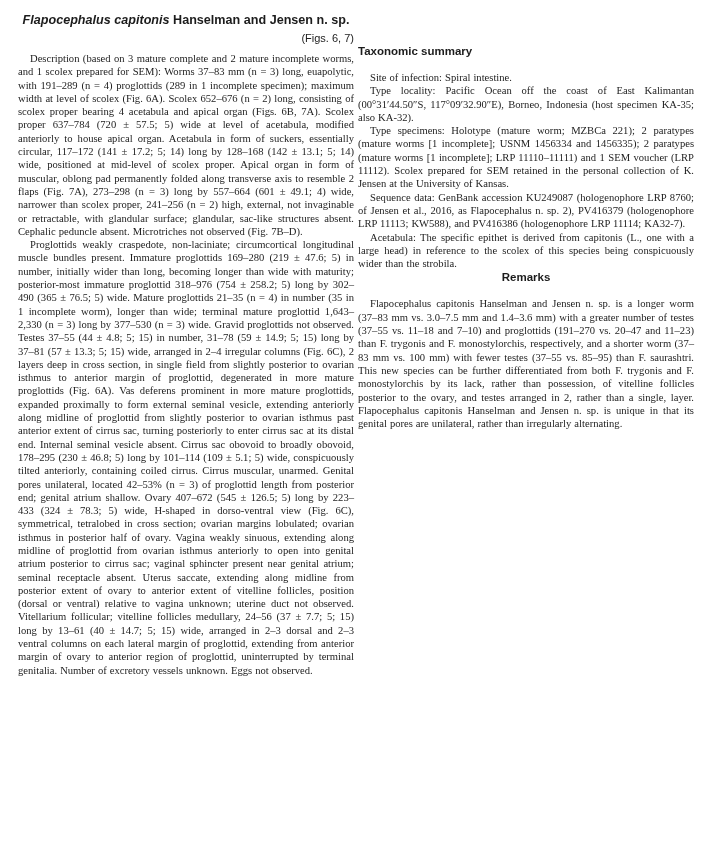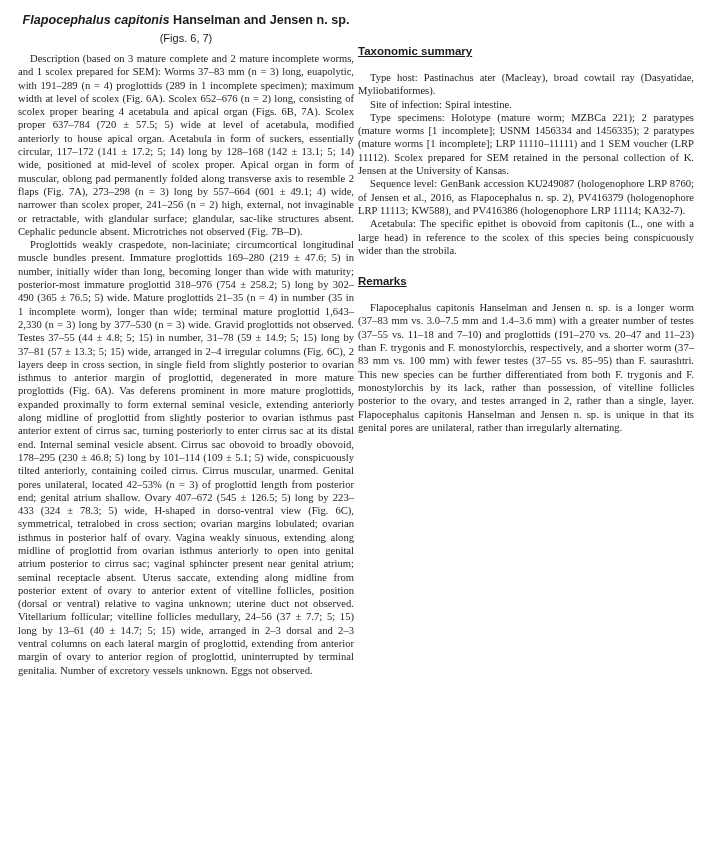--- a/index.html
+++ b/index.html
@@ -26,36 +26,35 @@
   }
   .title {
     margin: 0 0 3px 0;
     text-align: center;
     font-family: "Liberation Sans", sans-serif;
     font-size: 12.6px;
     font-weight: bold;
     line-height: 16px;
   }
   .figs-line {
-    text-align: center;
+    text-align: right;
     font-family: "Liberation Sans", sans-serif;
     font-size: 11px;
     line-height: 14px;
     margin: 0 0 7px 0;
   }
   .section-heading {
     margin: 0 0 13px 0;
     font-family: "Liberation Sans", sans-serif;
     font-size: 11.5px;
     font-weight: bold;
     line-height: 14px;
-    text-decoration: underline;
   }
   .section-heading.spaced {
-    margin-top: 17px;
+    text-align: center;
   }
   p.body {
     margin: 0;
     font-size: 10.6px;
     line-height: 13.3px;
     text-align: justify;
     text-indent: 12px;
     word-spacing: 0.4px;
   }
   .i  { }
@@ -69,23 +68,23 @@
 
   <div class="col-left">
     <h1 class="title"><span class="bi">Flapocephalus capitonis</span><span class="b"> Hanselman and Jensen n. sp.</span></h1>
     <div class="figs-line">(Figs. 6, 7)</div>
     <p class="body"><span class="i">Description (based on 3 mature complete and 2 mature incomplete worms, and 1 scolex prepared for SEM):</span><span> Worms 37–83 mm (n = 3) long, euapolytic, with 191–289 (n = 4) proglottids (289 in 1 incomplete specimen); maximum width at level of scolex (Fig. 6A). Scolex 652–676 (n = 2) long, consisting of scolex proper bearing 4 acetabula and apical organ (Figs. 6B, 7A). Scolex proper 637–784 (720 ± 57.5; 5) wide at level of acetabula, modified anteriorly to house apical organ. Acetabula in form of suckers, essentially circular, 117–172 (141 ± 17.2; 5; 14) long by 128–168 (142 ± 13.1; 5; 14) wide, positioned at mid-level of scolex proper. Apical organ in form of muscular, oblong pad permanently folded along transverse axis to resemble 2 flaps (Fig. 7A), 273–298 (n = 3) long by 557–664 (601 ± 49.1; 4) wide, narrower than scolex proper, 241–256 (n = 2) high, external, not invaginable or retractable, with glandular surface; glandular, sac-like structures absent. Cephalic peduncle absent. Microtriches not observed (Fig. 7B–D).</span></p>
     <p class="body"><span>Proglottids weakly craspedote, non-laciniate; circumcortical longitudinal muscle bundles present. Immature proglottids 169–280 (219 ± 47.6; 5) in number, initially wider than long, becoming longer than wide with maturity; posterior-most immature proglottid 318–976 (754 ± 258.2; 5) long by 302–490 (365 ± 76.5; 5) wide. Mature proglottids 21–35 (n = 4) in number (35 in 1 incomplete worm), longer than wide; terminal mature proglottid 1,643–2,330 (n = 3) long by 377–530 (n = 3) wide. Gravid proglottids not observed. Testes 37–55 (44 ± 4.8; 5; 15) in number, 31–78 (59 ± 14.9; 5; 15) long by 37–81 (57 ± 13.3; 5; 15) wide, arranged in 2–4 irregular columns (Fig. 6C), 2 layers deep in cross section, in single field from slightly posterior to ovarian isthmus to anterior margin of proglottid, degenerated in more mature proglottids (Fig. 6A). Vas deferens prominent in more mature proglottids, expanded proximally to form external seminal vesicle, extending anteriorly along midline of proglottid from slightly posterior to ovarian isthmus past anterior extent of cirrus sac, turning posteriorly to enter cirrus sac at its distal end. Internal seminal vesicle absent. Cirrus sac obovoid to broadly obovoid, 178–295 (230 ± 46.8; 5) long by 101–114 (109 ± 5.1; 5) wide, conspicuously tilted anteriorly, containing coiled cirrus. Cirrus muscular, unarmed. Genital pores unilateral, located 42–53% (n = 3) of proglottid length from posterior end; genital atrium shallow. Ovary 407–672 (545 ± 126.5; 5) long by 223–433 (324 ± 78.3; 5) wide, H-shaped in dorso-ventral view (Fig. 6C), symmetrical, tetralobed in cross section; ovarian margins lobulated; ovarian isthmus in posterior half of ovary. Vagina weakly sinuous, extending along midline of proglottid from ovarian isthmus anteriorly to open into genital atrium posterior to cirrus sac; vaginal sphincter present near genital atrium; seminal receptacle absent. Uterus saccate, extending along midline from posterior extent of ovary to anterior extent of vitelline follicles, position (dorsal or ventral) relative to vagina unknown; uterine duct not observed. Vitellarium follicular; vitelline follicles medullary, 24–56 (37 ± 7.7; 5; 15) long by 13–61 (40 ± 14.7; 5; 15) wide, arranged in 2–3 dorsal and 2–3 ventral columns on each lateral margin of proglottid, extending from anterior margin of ovary to anterior region of proglottid, uninterrupted by terminal genitalia. Number of excretory vessels unknown. Eggs not observed.</span></p>
   </div>
 
   <div class="col-right">
     <h2 class="section-heading">Taxonomic summary</h2>
-    <p class="body"><span class="i">Type host: </span><span class="i">Pastinachus ater</span><span> (Macleay), broad cowtail ray (Dasyatidae, Myliobatiformes).</span></p>
     <p class="body"><span class="i">Site of infection:</span><span> Spiral intestine.</span></p>
+    <p class="body"><span class="i">Type locality:</span><span> Pacific Ocean off the coast of East Kalimantan (00°31′44.50″S, 117°09′32.90″E), Borneo, Indonesia (host specimen KA-35; also KA-32).</span></p>
     <p class="body"><span class="i">Type specimens:</span><span> Holotype (mature worm; MZBCa 221); 2 paratypes (mature worms [1 incomplete]; USNM 1456334 and 1456335); 2 paratypes (mature worms [1 incomplete]; LRP 11110–11111) and 1 SEM voucher (LRP 11112). Scolex prepared for SEM retained in the personal collection of K. Jensen at the University of Kansas.</span></p>
-    <p class="body"><span class="i">Sequence level:</span><span> GenBank accession KU249087 (hologenophore LRP 8760; of Jensen et al., 2016, as </span><span class="i">Flapocephalus</span><span> n. sp. 2), PV416379 (hologenophore LRP 11113; KW588), and PV416386 (hologenophore LRP 11114; KA32-7).</span></p>
-    <p class="body"><span class="i">Acetabula:</span><span> The specific epithet is obovoid from </span><span class="i">capitonis</span><span> (L., one with a large head) in reference to the scolex of this species being conspicuously wider than the strobila.</span></p>
+    <p class="body"><span class="i">Sequence data:</span><span> GenBank accession KU249087 (hologenophore LRP 8760; of Jensen et al., 2016, as </span><span class="i">Flapocephalus</span><span> n. sp. 2), PV416379 (hologenophore LRP 11113; KW588), and PV416386 (hologenophore LRP 11114; KA32-7).</span></p>
+    <p class="body"><span class="i">Acetabula:</span><span> The specific epithet is derived from </span><span class="i">capitonis</span><span> (L., one with a large head) in reference to the scolex of this species being conspicuously wider than the strobila.</span></p>
 
     <h2 class="section-heading spaced">Remarks</h2>
     <p class="body"><span class="i">Flapocephalus capitonis</span><span> Hanselman and Jensen n. sp. is a longer worm (37–83 mm vs. 3.0–7.5 mm and 1.4–3.6 mm) with a greater number of testes (37–55 vs. 11–18 and 7–10) and proglottids (191–270 vs. 20–47 and 11–23) than </span><span class="i">F. trygonis</span><span> and </span><span class="i">F. monostylorchis</span><span>, respectively, and a shorter worm (37–83 mm vs. 100 mm) with fewer testes (37–55 vs. 85–95) than </span><span class="i">F. saurashtri</span><span>. This new species can be further differentiated from both </span><span class="i">F. trygonis</span><span> and </span><span class="i">F. monostylorchis</span><span> by its lack, rather than possession, of vitelline follicles posterior to the ovary, and testes arranged in 2, rather than a single, layer. </span><span class="i">Flapocephalus capitonis</span><span> Hanselman and Jensen n. sp. is unique in that its genital pores are unilateral, rather than irregularly alternating.</span></p>
   </div>
 
 </div>
 
 </body></html>

